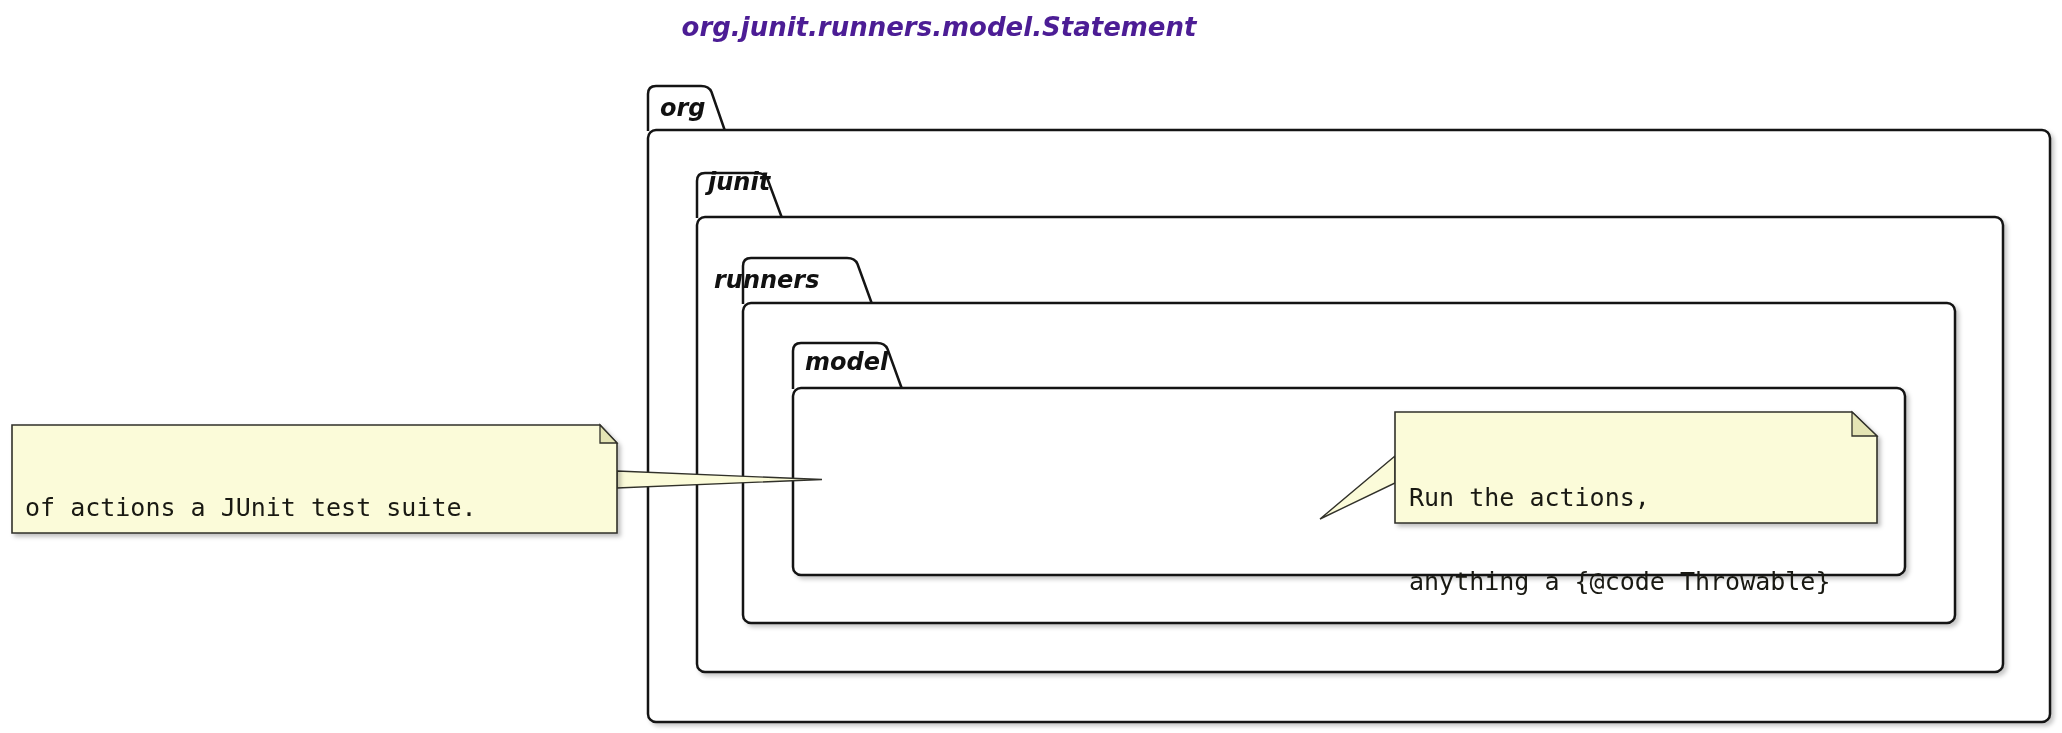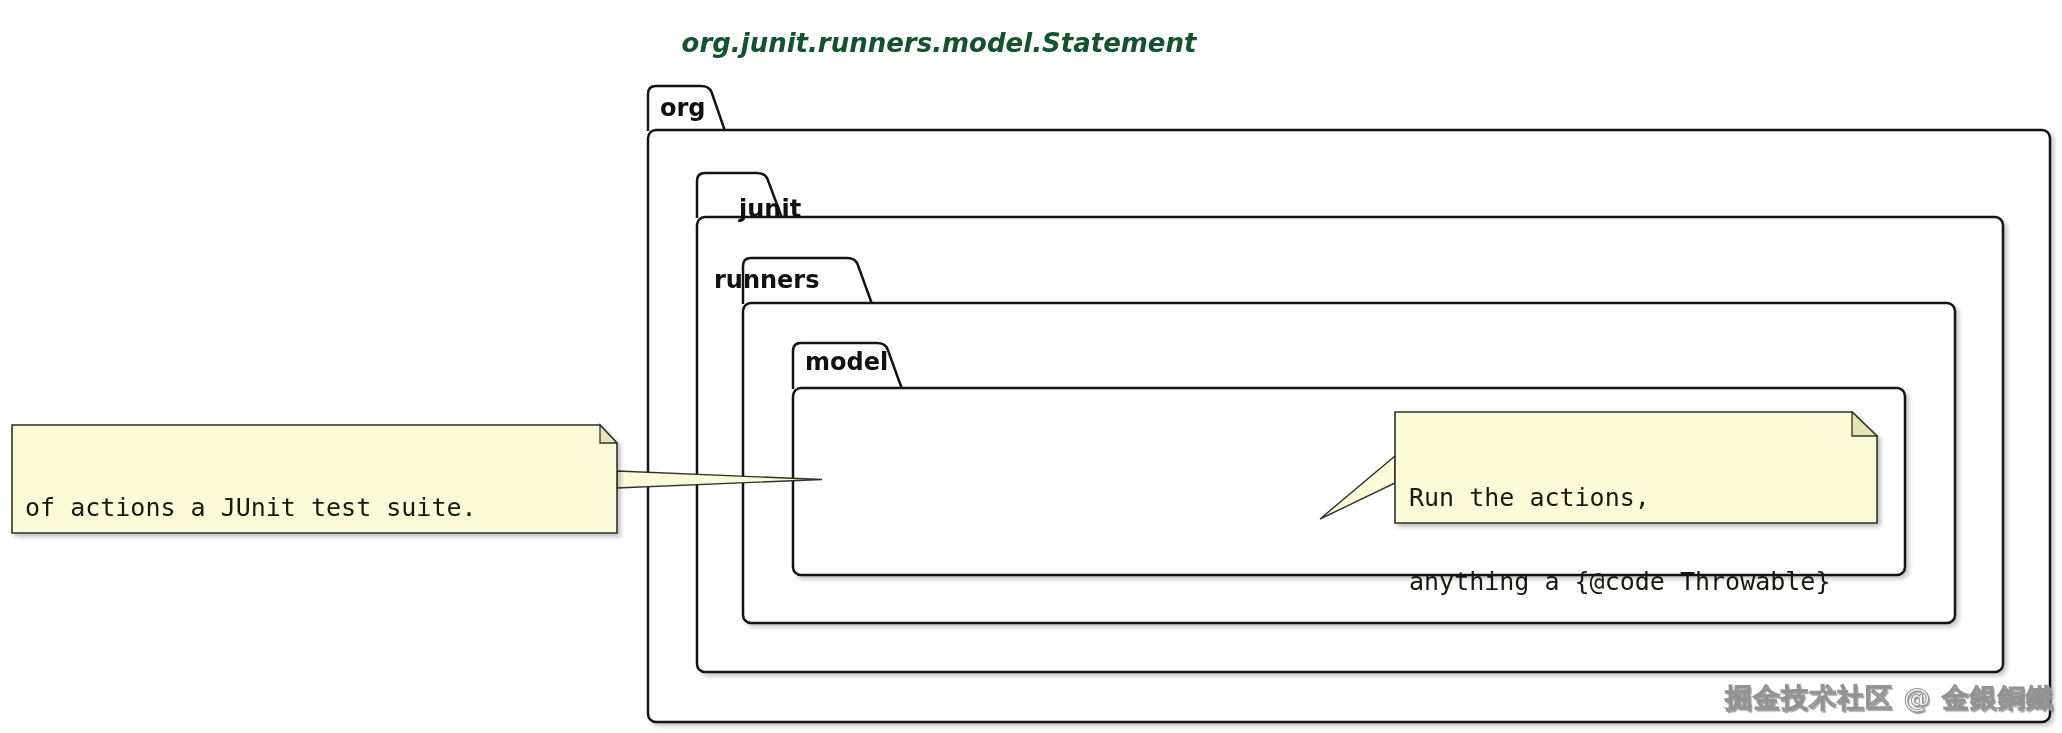--- a/index.html
+++ b/index.html
@@ -6,21 +6,21 @@
   #canvas{position:relative;width:2062px;height:733px;overflow:hidden;background:#ffffff;
           font-family:"DejaVu Sans",sans-serif;}
   .layer{position:absolute;left:0;top:0;pointer-events:none;}
   #pkg-layer{z-index:1;}
   #note-layer{z-index:3;}
   .txt{position:absolute;z-index:4;white-space:pre;}
 
   
   .pkgbox{fill:#ffffff;stroke:#141414;stroke-width:2.5;filter:drop-shadow(3px 3px 2px rgba(0,0,0,0.22));}
   .pkgtab{fill:#ffffff;stroke:#141414;stroke-width:2.5;}
-  .pkg-label{font-weight:bold;font-size:24px;color:#111;}
+  .pkg-label{font-weight:bold;font-size:24px;color:#111;font-style:italic;}
 
   
   .notebody{fill:#FBFBD9;stroke:#31312a;stroke-width:1.6;filter:drop-shadow(3px 3px 2px rgba(0,0,0,0.25));}
   .notefold{fill:#E4E4B4;stroke:#31312a;stroke-width:1.3;}
   .beak{fill:#FBFBD9;stroke:#31312a;stroke-width:1.4;}
   .note-text{font-family:"DejaVu Sans Mono",monospace;font-size:25px;line-height:28px;color:#191913;}
 
   
   #class-box{position:absolute;left:822px;top:413px;width:505px;height:132px;box-sizing:border-box;
              background:#F1F1F1;border:1.5px solid #181818;border-radius:10px;
@@ -32,22 +32,22 @@
                    font-weight:bold;font-size:29px;color:#0c0c0c;box-sizing:border-box;}
   #class-name{font-style:italic;font-size:28px;color:#101010;}
   #divider-zone{position:absolute;left:0;top:66px;width:100%;height:17px;box-sizing:border-box;
                 border-top:1.5px solid #262626;border-bottom:1.5px solid #262626;}
   #method-row{position:absolute;left:0;top:83px;width:100%;height:49px;display:flex;
               align-items:center;padding-left:15px;gap:11px;box-sizing:border-box;}
   #method-icon{width:15px;height:15px;border-radius:50%;background:#84BE84;border:2px solid #2E8B57;
                box-sizing:content-box;flex:0 0 auto;}
   #method-text{font-style:italic;font-size:25px;color:#101010;white-space:pre;}
 
-  #diagram-title{left:639px;top:28px;width:600px;text-align:center;
-                 font-weight:bold;font-style:italic;font-size:26px;color:#14532d;}
+  #diagram-title{left:639px;top:12px;width:600px;text-align:center;
+                 font-weight:bold;font-style:italic;font-size:26px;color:#4c1d95;}
 
   #watermark{right:8px;top:680px;text-align:right;font-weight:bold;font-size:27px;
              color:#f4f4f4;-webkit-text-stroke:1px #939393;
              text-shadow:1.5px 1.5px 1px rgba(110,110,110,0.65);letter-spacing:1px;z-index:5;}
 </style>
 </head>
 <body>
 
 <div id="canvas">
 
@@ -87,28 +87,27 @@
     <path class="notebody" d="M12,425 L600,425 L617,443 L617,533 L12,533 Z"></path>
     <path class="notefold" d="M600,425 L600,443 L617,443 Z"></path>
     <polygon class="beak" points="1395,456 1320,519 1395,483"></polygon>
     <path class="notebody" d="M1395,412 L1852,412 L1877,436 L1877,523 L1395,523 Z"></path>
     <path class="notefold" d="M1852,412 L1852,436 L1877,436 Z"></path>
   </svg>
 
   <div class="txt" id="diagram-title">org.junit.runners.model.Statement</div>
 
   <div class="txt pkg-label" style="left:660px;top:94px;">org</div>
-  <div class="txt pkg-label" style="left:708px;top:195px;margin-left:31px;">junit</div>
+  <div class="txt pkg-label" style="left:708px;top:168px;">junit</div>
   <div class="txt pkg-label" style="left:714px;top:266px;">runners</div>
   <div class="txt pkg-label" style="left:805px;top:348px;">model</div>
 
   <div class="txt note-text" style="left:25px;top:438px;">
     <div>of actions a JUnit test suite.</div>
   </div>
 
   <div class="txt note-text" style="left:1409px;top:428px;">
     <div>Run the actions,</div>
     <div>anything a {@code Throwable}</div>
   </div>
 
-  <div class="txt" id="watermark">掘金技术社区 @ 金銀銅鐵</div>
 
 </div>
 
 </body></html>

